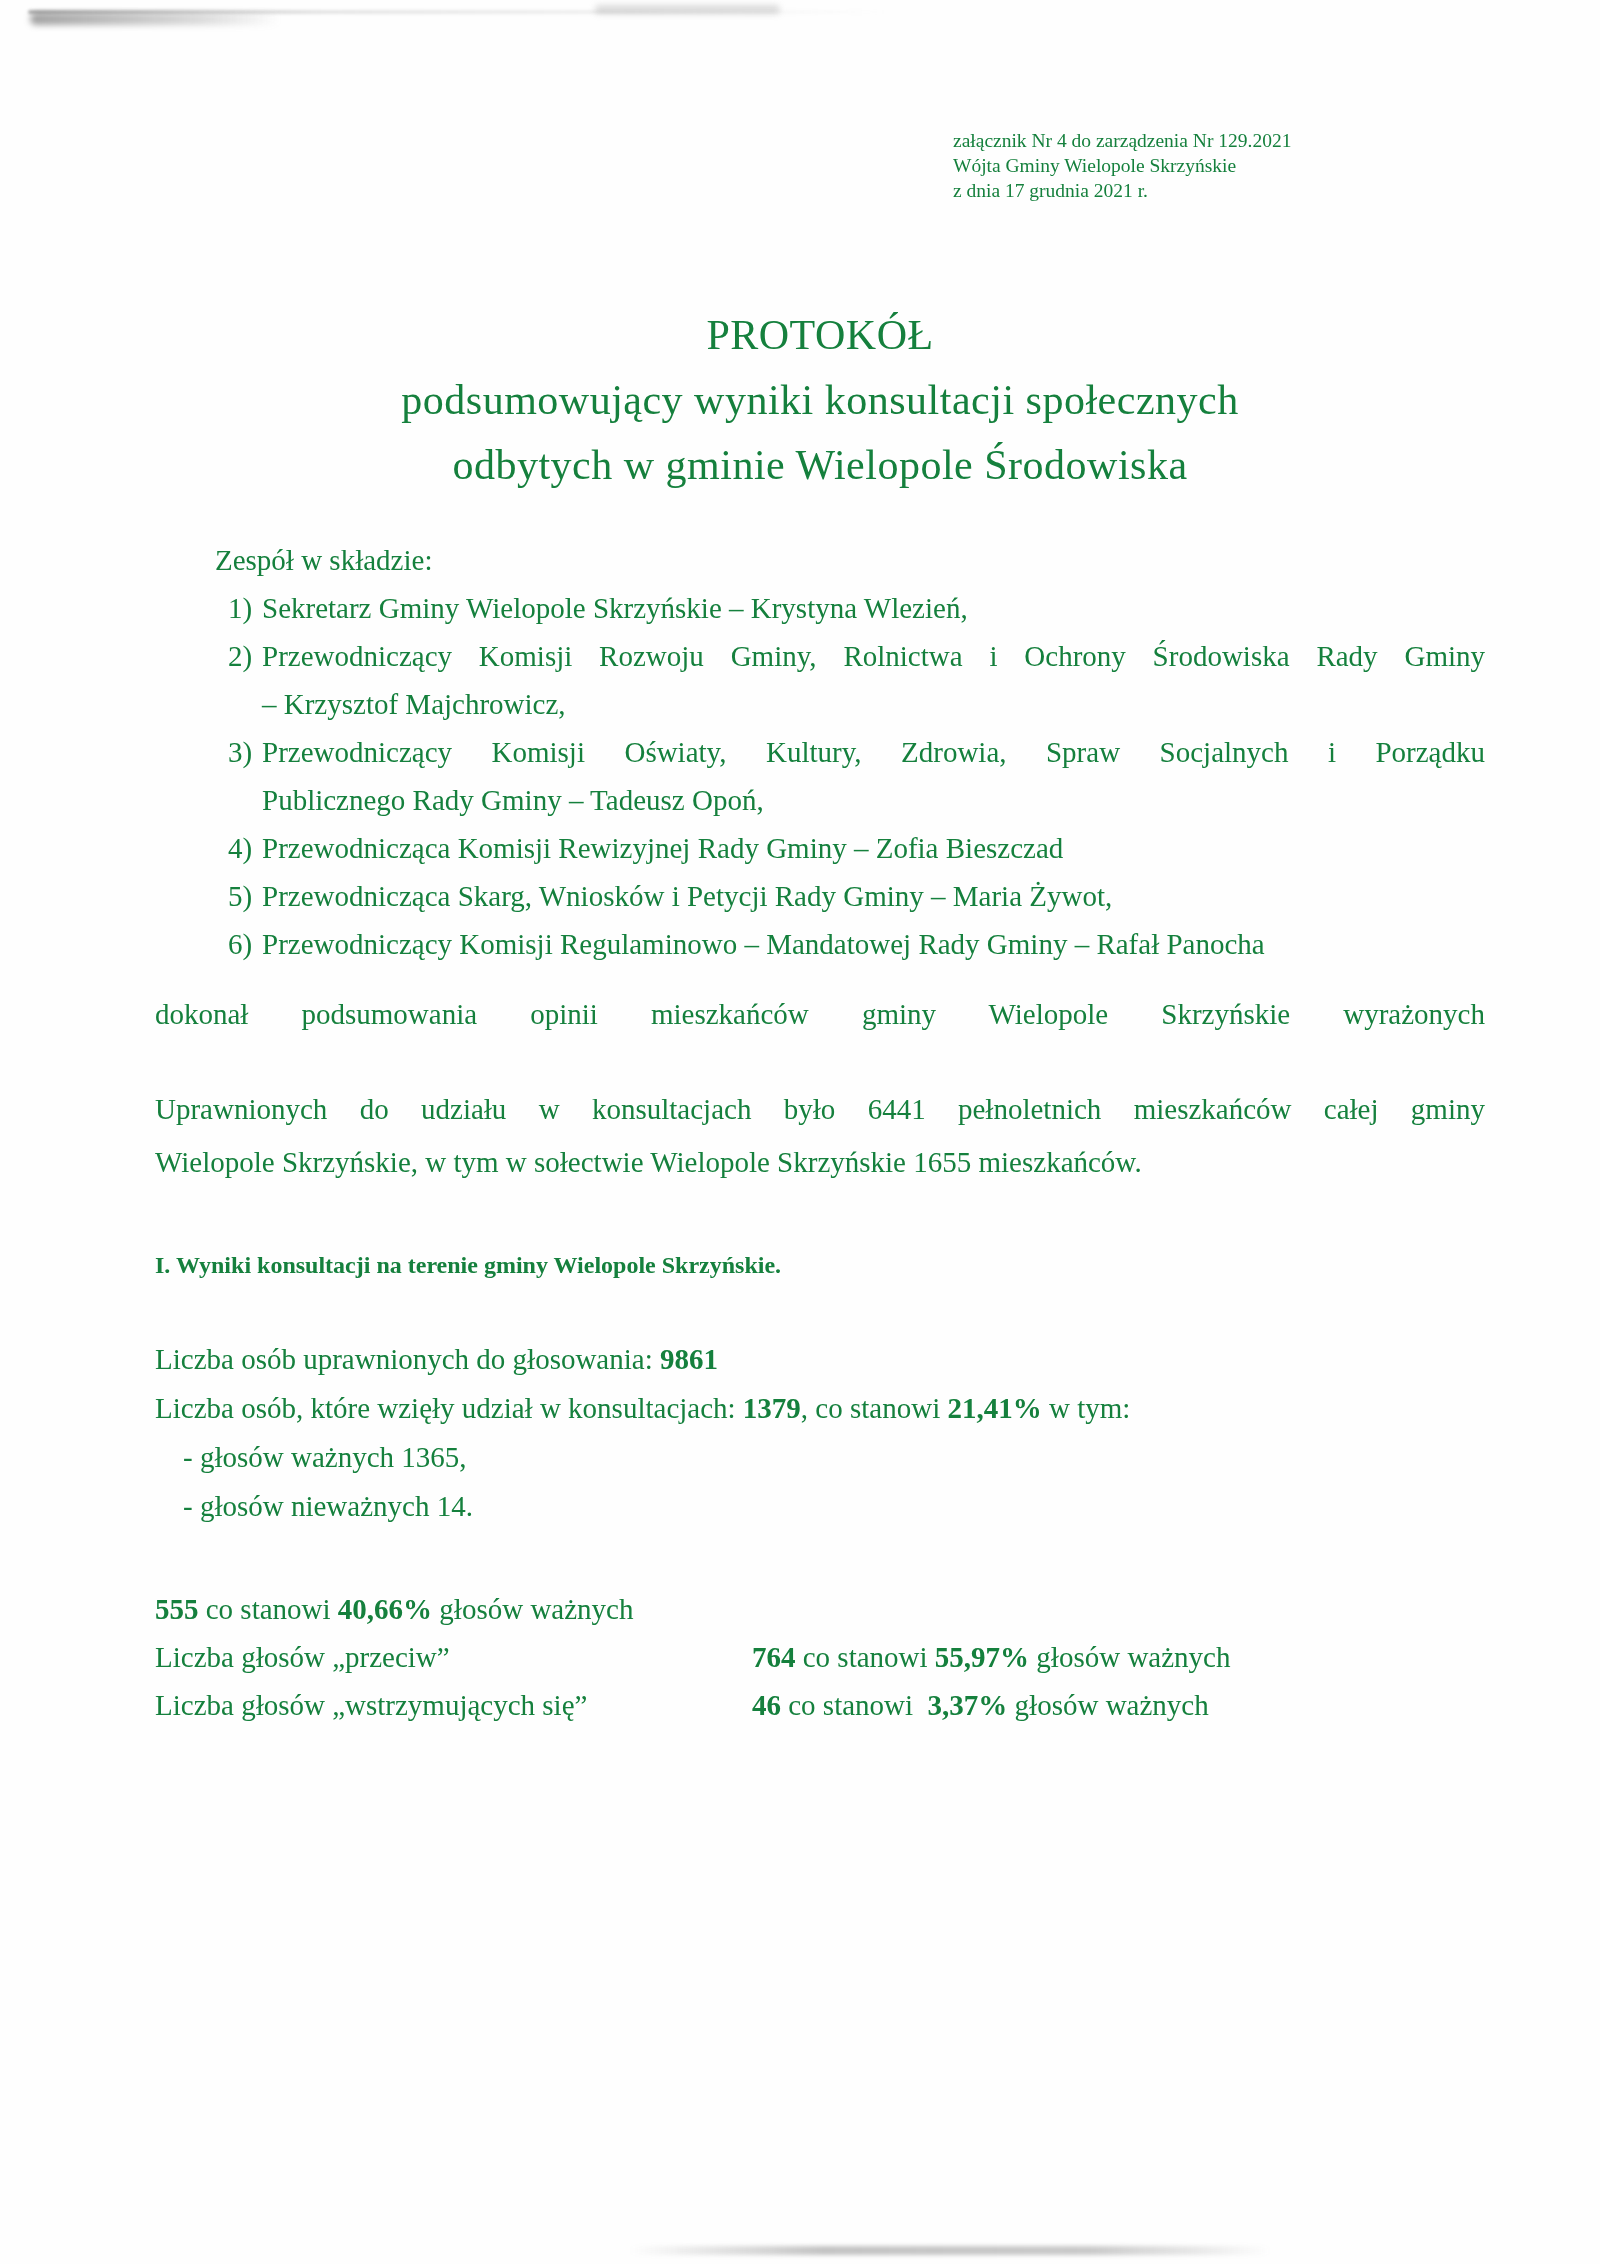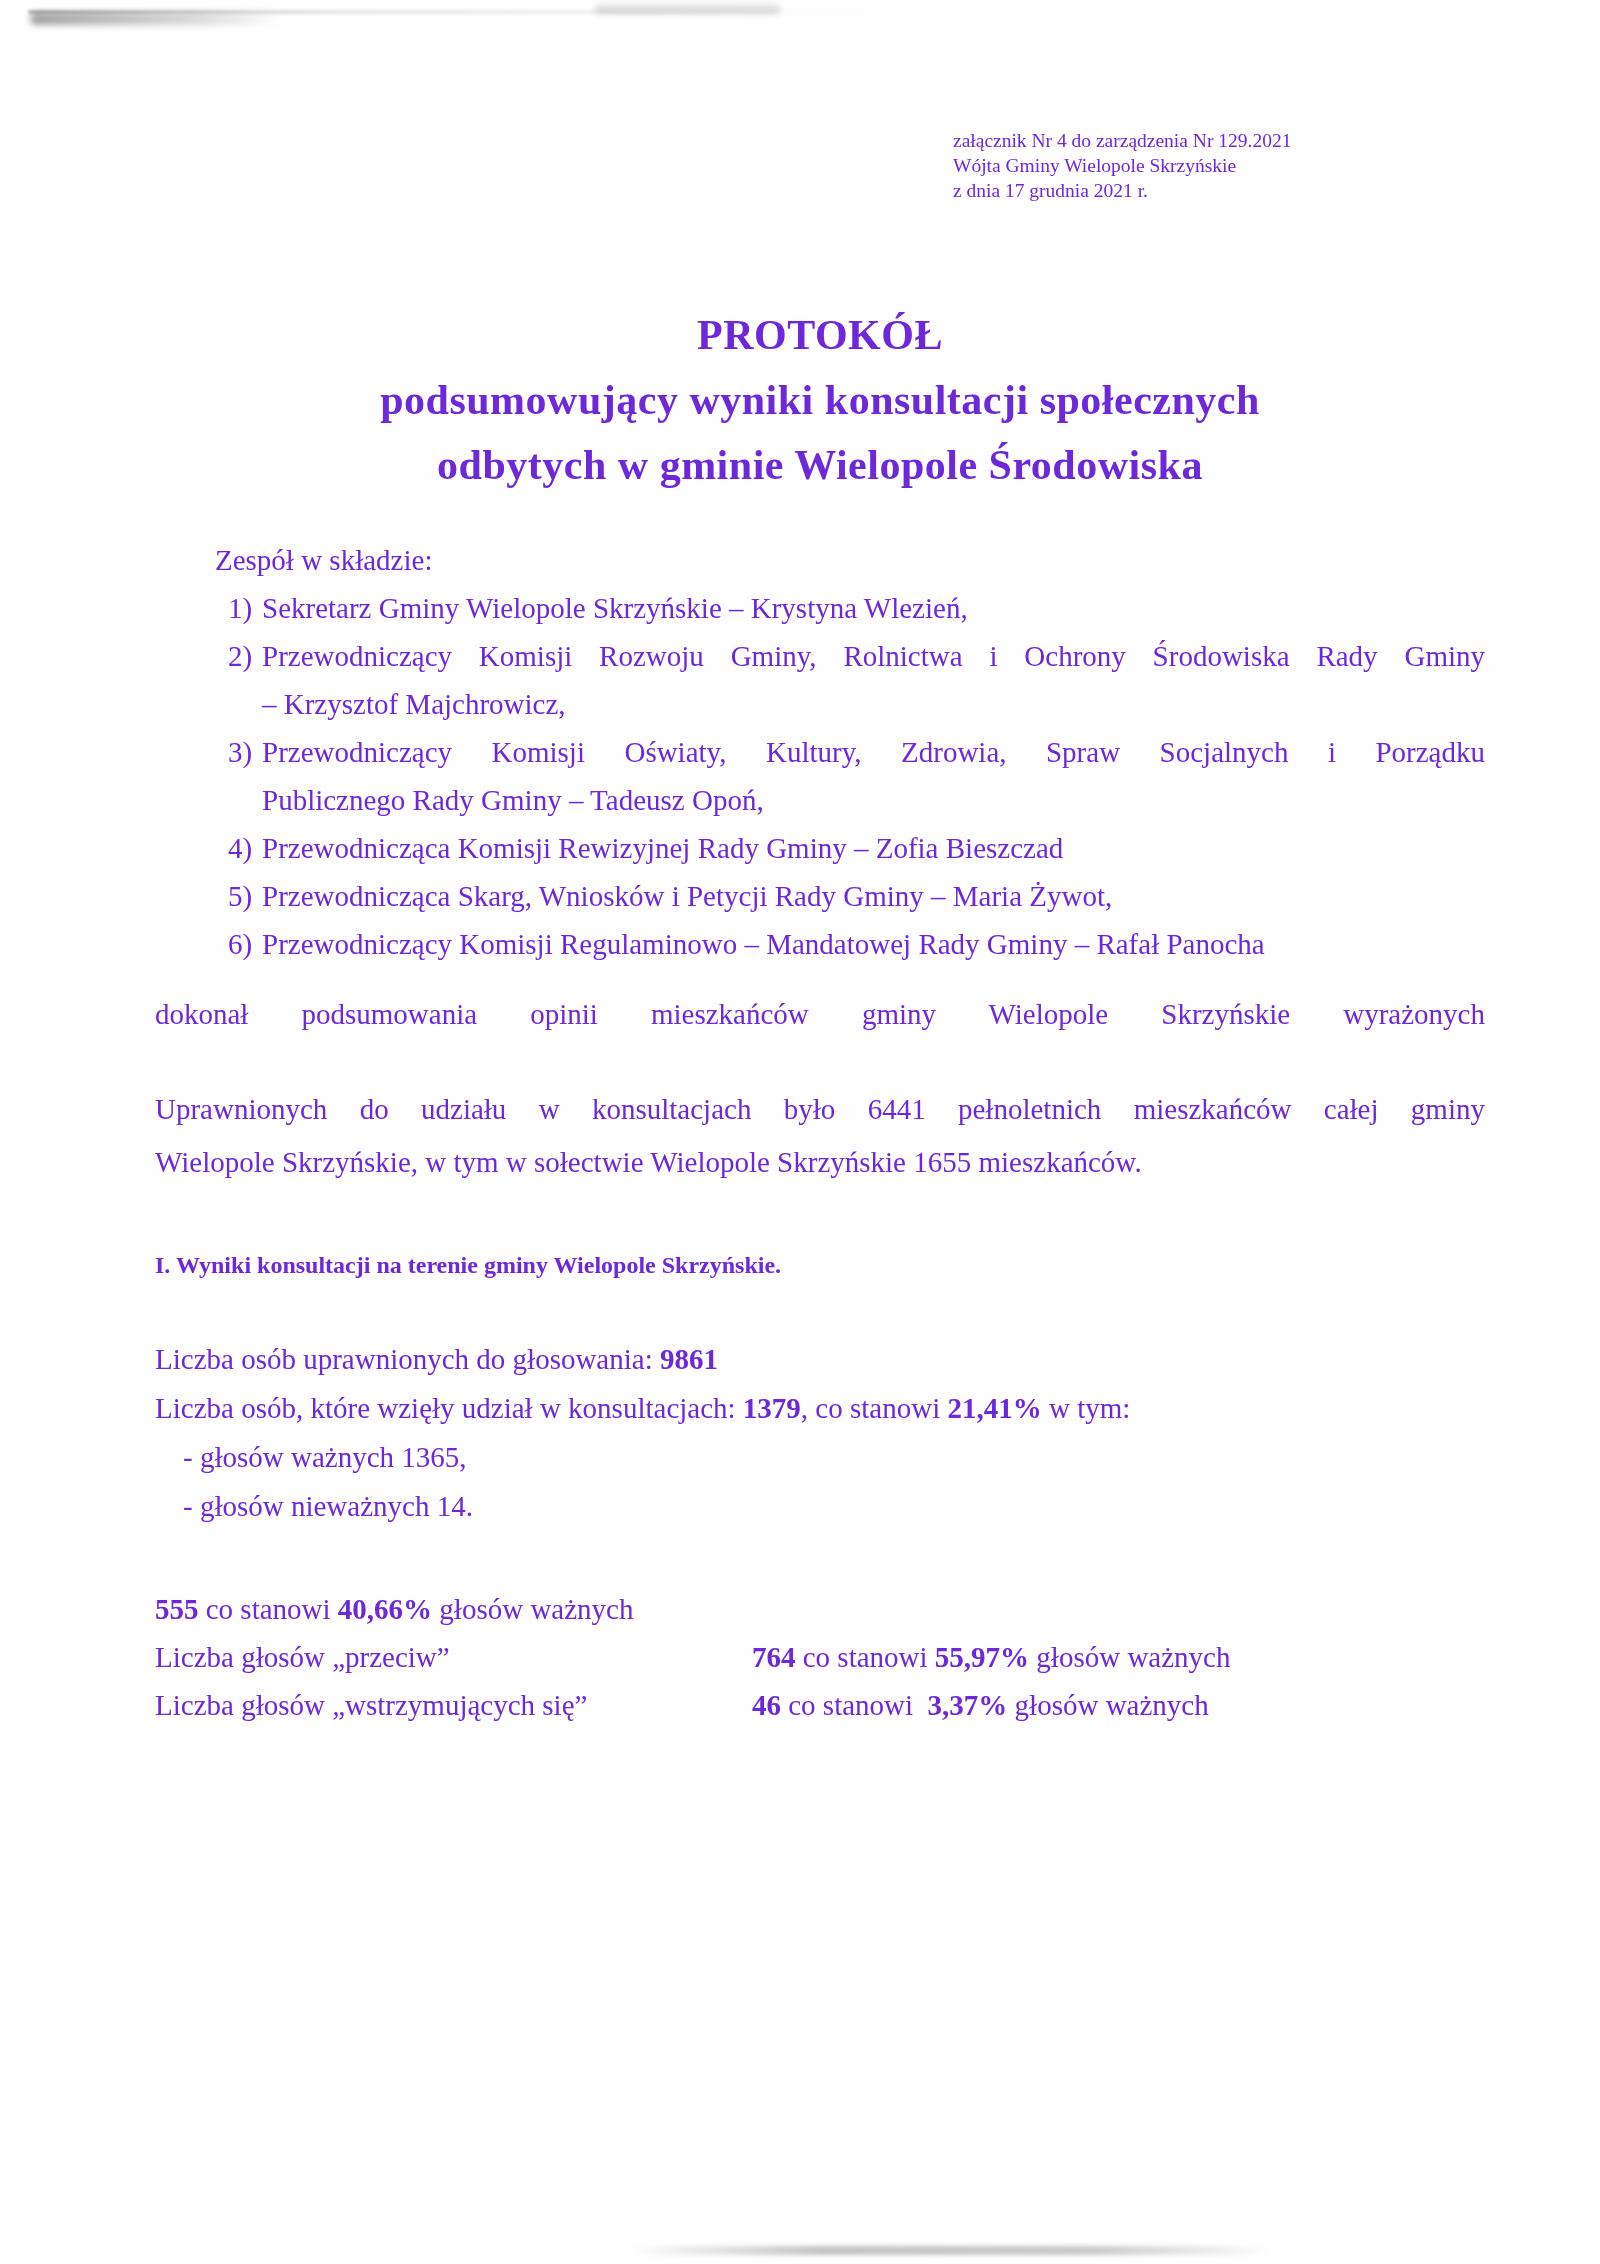--- a/index.html
+++ b/index.html
@@ -2,21 +2,21 @@
 <html lang="pl"><head>
 <meta charset="utf-8">
 <style>
   html,body { margin:0; padding:0; background:#e8e8e8; }
   .page {
     position:relative;
     width:1600px; height:2264px;
     margin:0 auto;
     background:#fefefe;
     font-family:"Liberation Serif","DejaVu Serif",serif;
-    color:#6d28d9;
+    color:#15803d;
     overflow:hidden;
   }
   .content { position:absolute; left:155px; top:0; width:1330px; }
 
   
   .smudge { position:absolute; pointer-events:none; }
   .sm-topline {
     left:28px; top:10px; width:860px; height:4px;
     background:linear-gradient(90deg, rgba(90,90,90,.45), rgba(140,140,140,.22) 35%, rgba(160,160,160,.16) 65%, transparent);
     filter:blur(1.5px); border-radius:2px;
@@ -31,21 +31,21 @@
     background:rgba(130,130,130,.28); filter:blur(3px); border-radius:5px;
   }
   .sm-bottom {
     left:630px; top:2246px; width:640px; height:9px;
     background:linear-gradient(90deg, transparent, rgba(100,100,100,.38) 30%, rgba(100,100,100,.34) 72%, transparent);
     filter:blur(2px); border-radius:5px;
   }
 
   .attach { margin:128px 0 0 798px; font-size:19.5px; line-height:25px; }
 
-  .title { margin-top:100px; text-align:center; font-weight:bold; font-size:42px; line-height:65px; letter-spacing:.5px; }
+  .title { margin-top:100px; text-align:center; font-weight:normal; font-size:42px; line-height:65px; letter-spacing:.5px; }
 
   .para { font-size:29px; }
   .line { display:block; }
   .j { text-align:justify; text-align-last:justify; }
   .ind { padding-left:26px; }
 
   .intro { margin-top:50px; line-height:53px; }
 
   .committee-heading { margin-top:38px; padding-left:60px; font-size:29px; line-height:48px; }
   .committee { font-size:29px; line-height:48px; }

